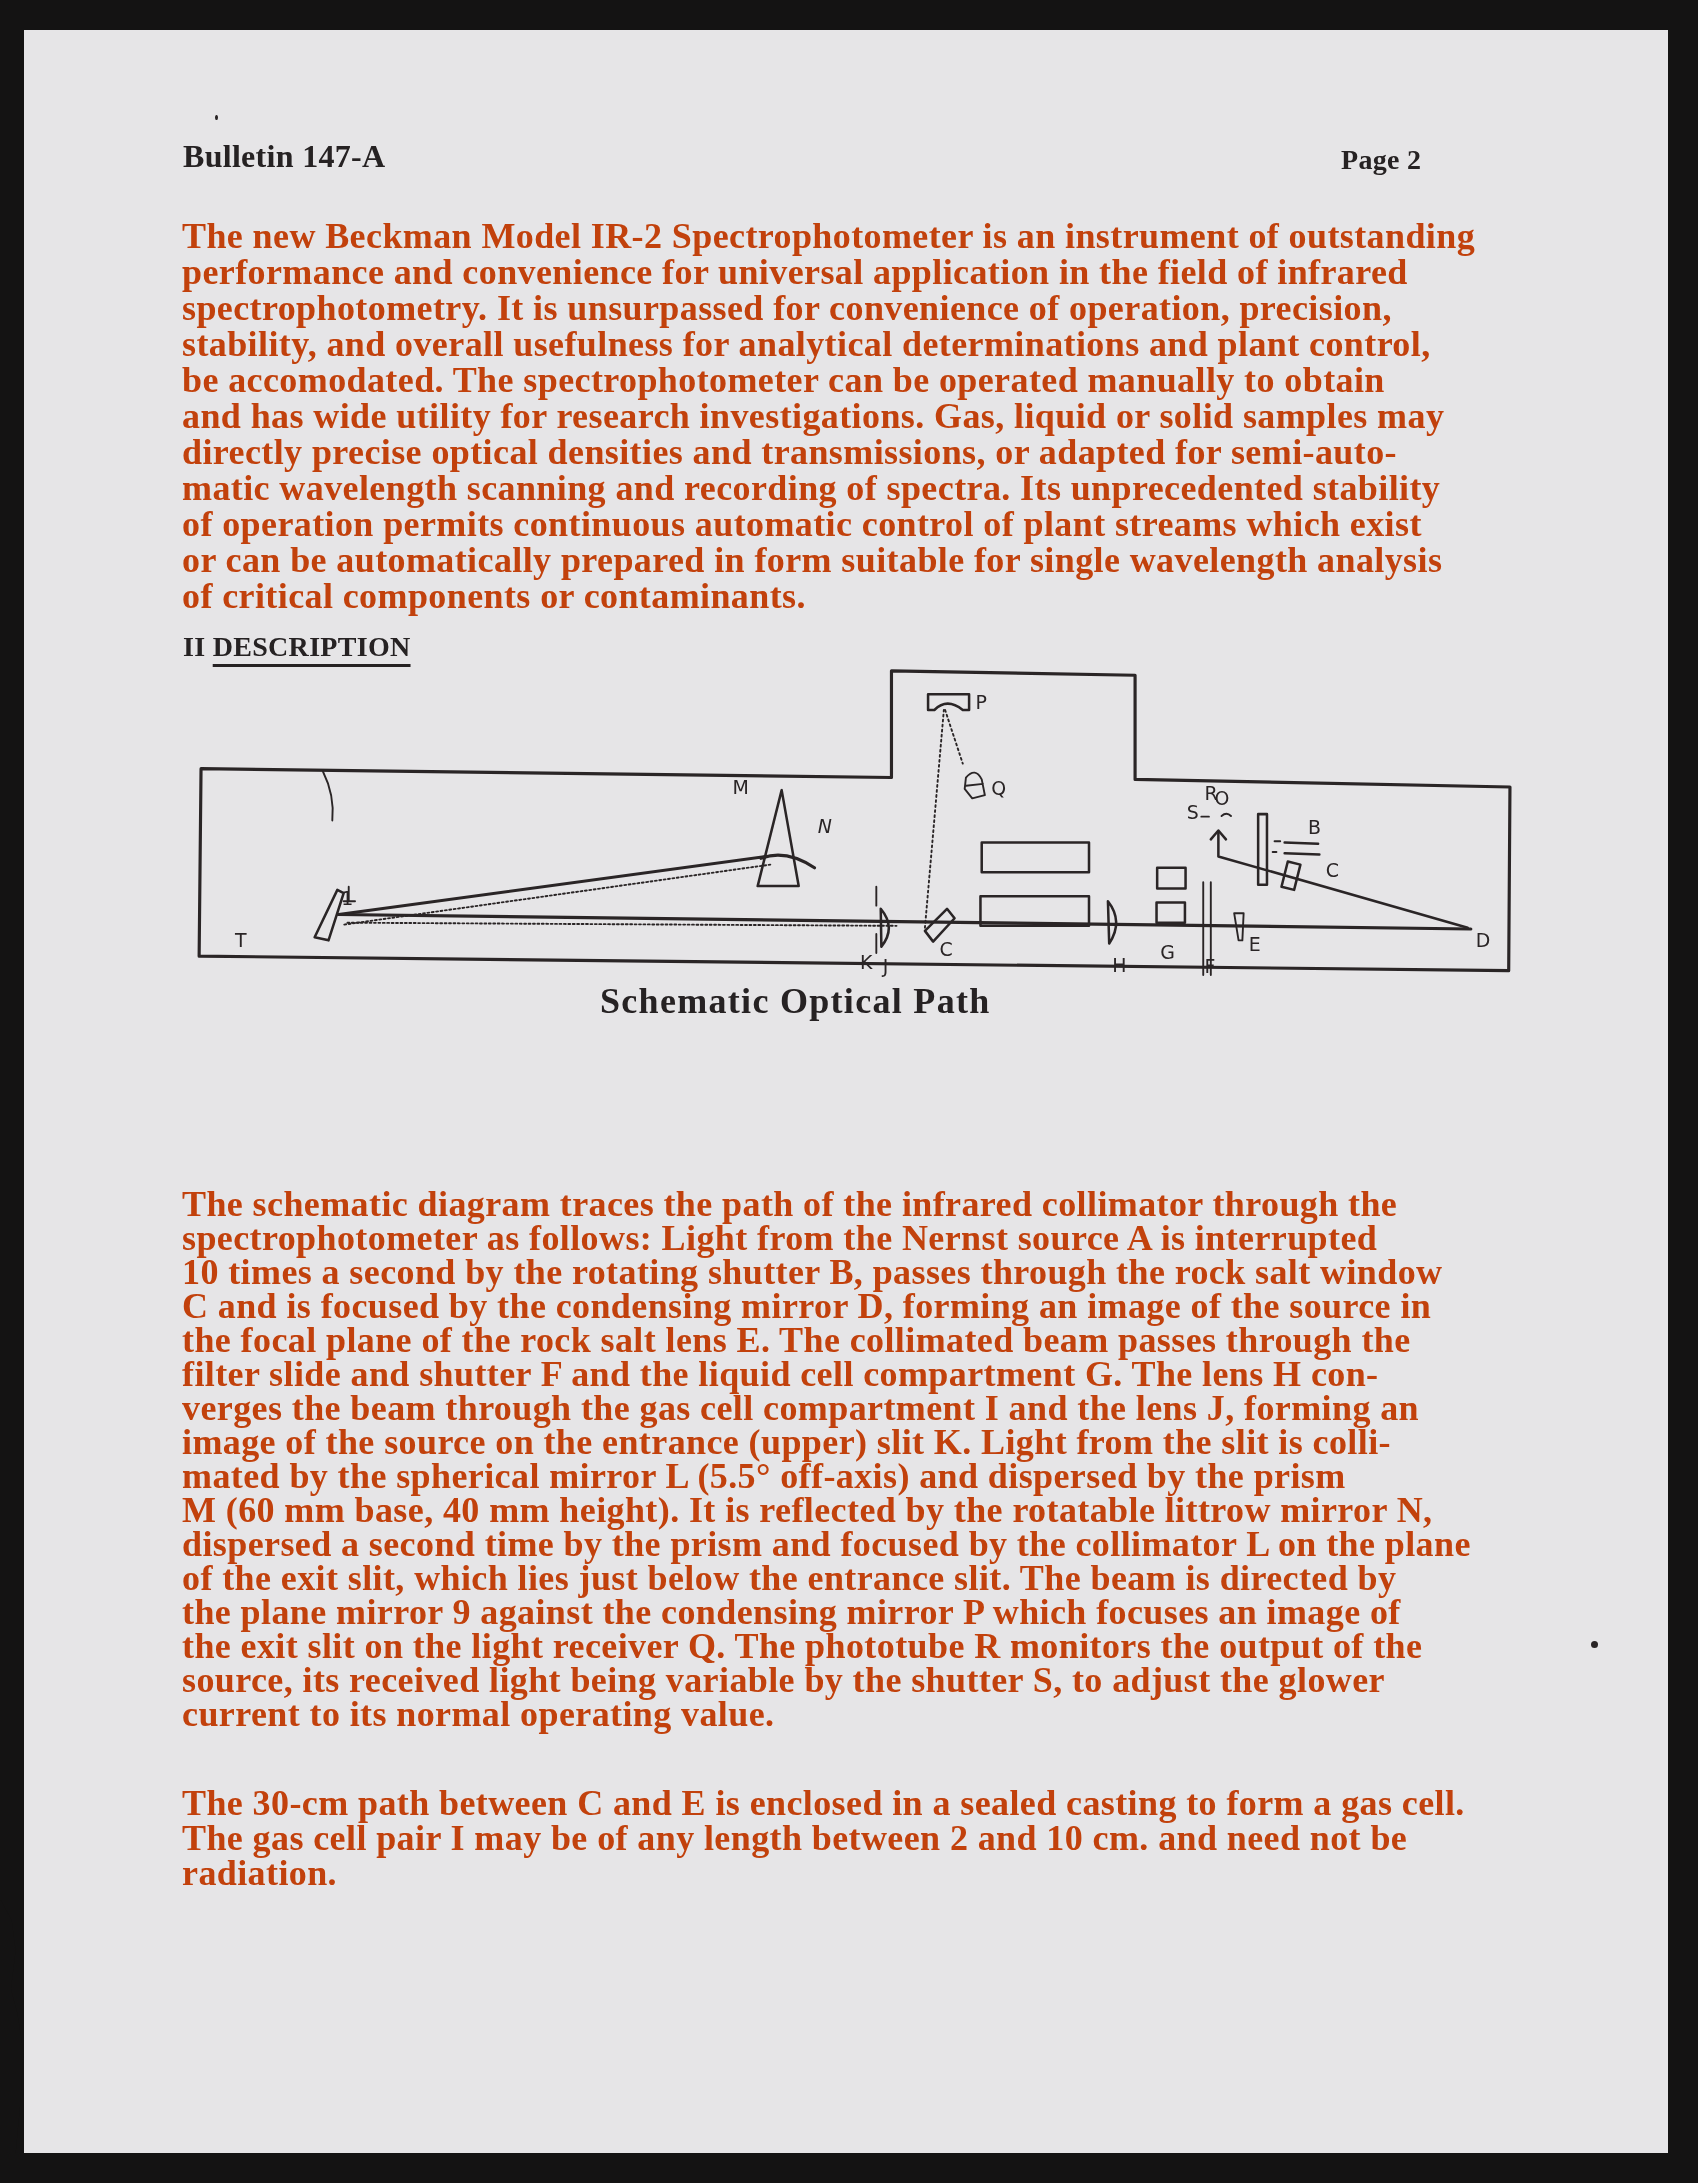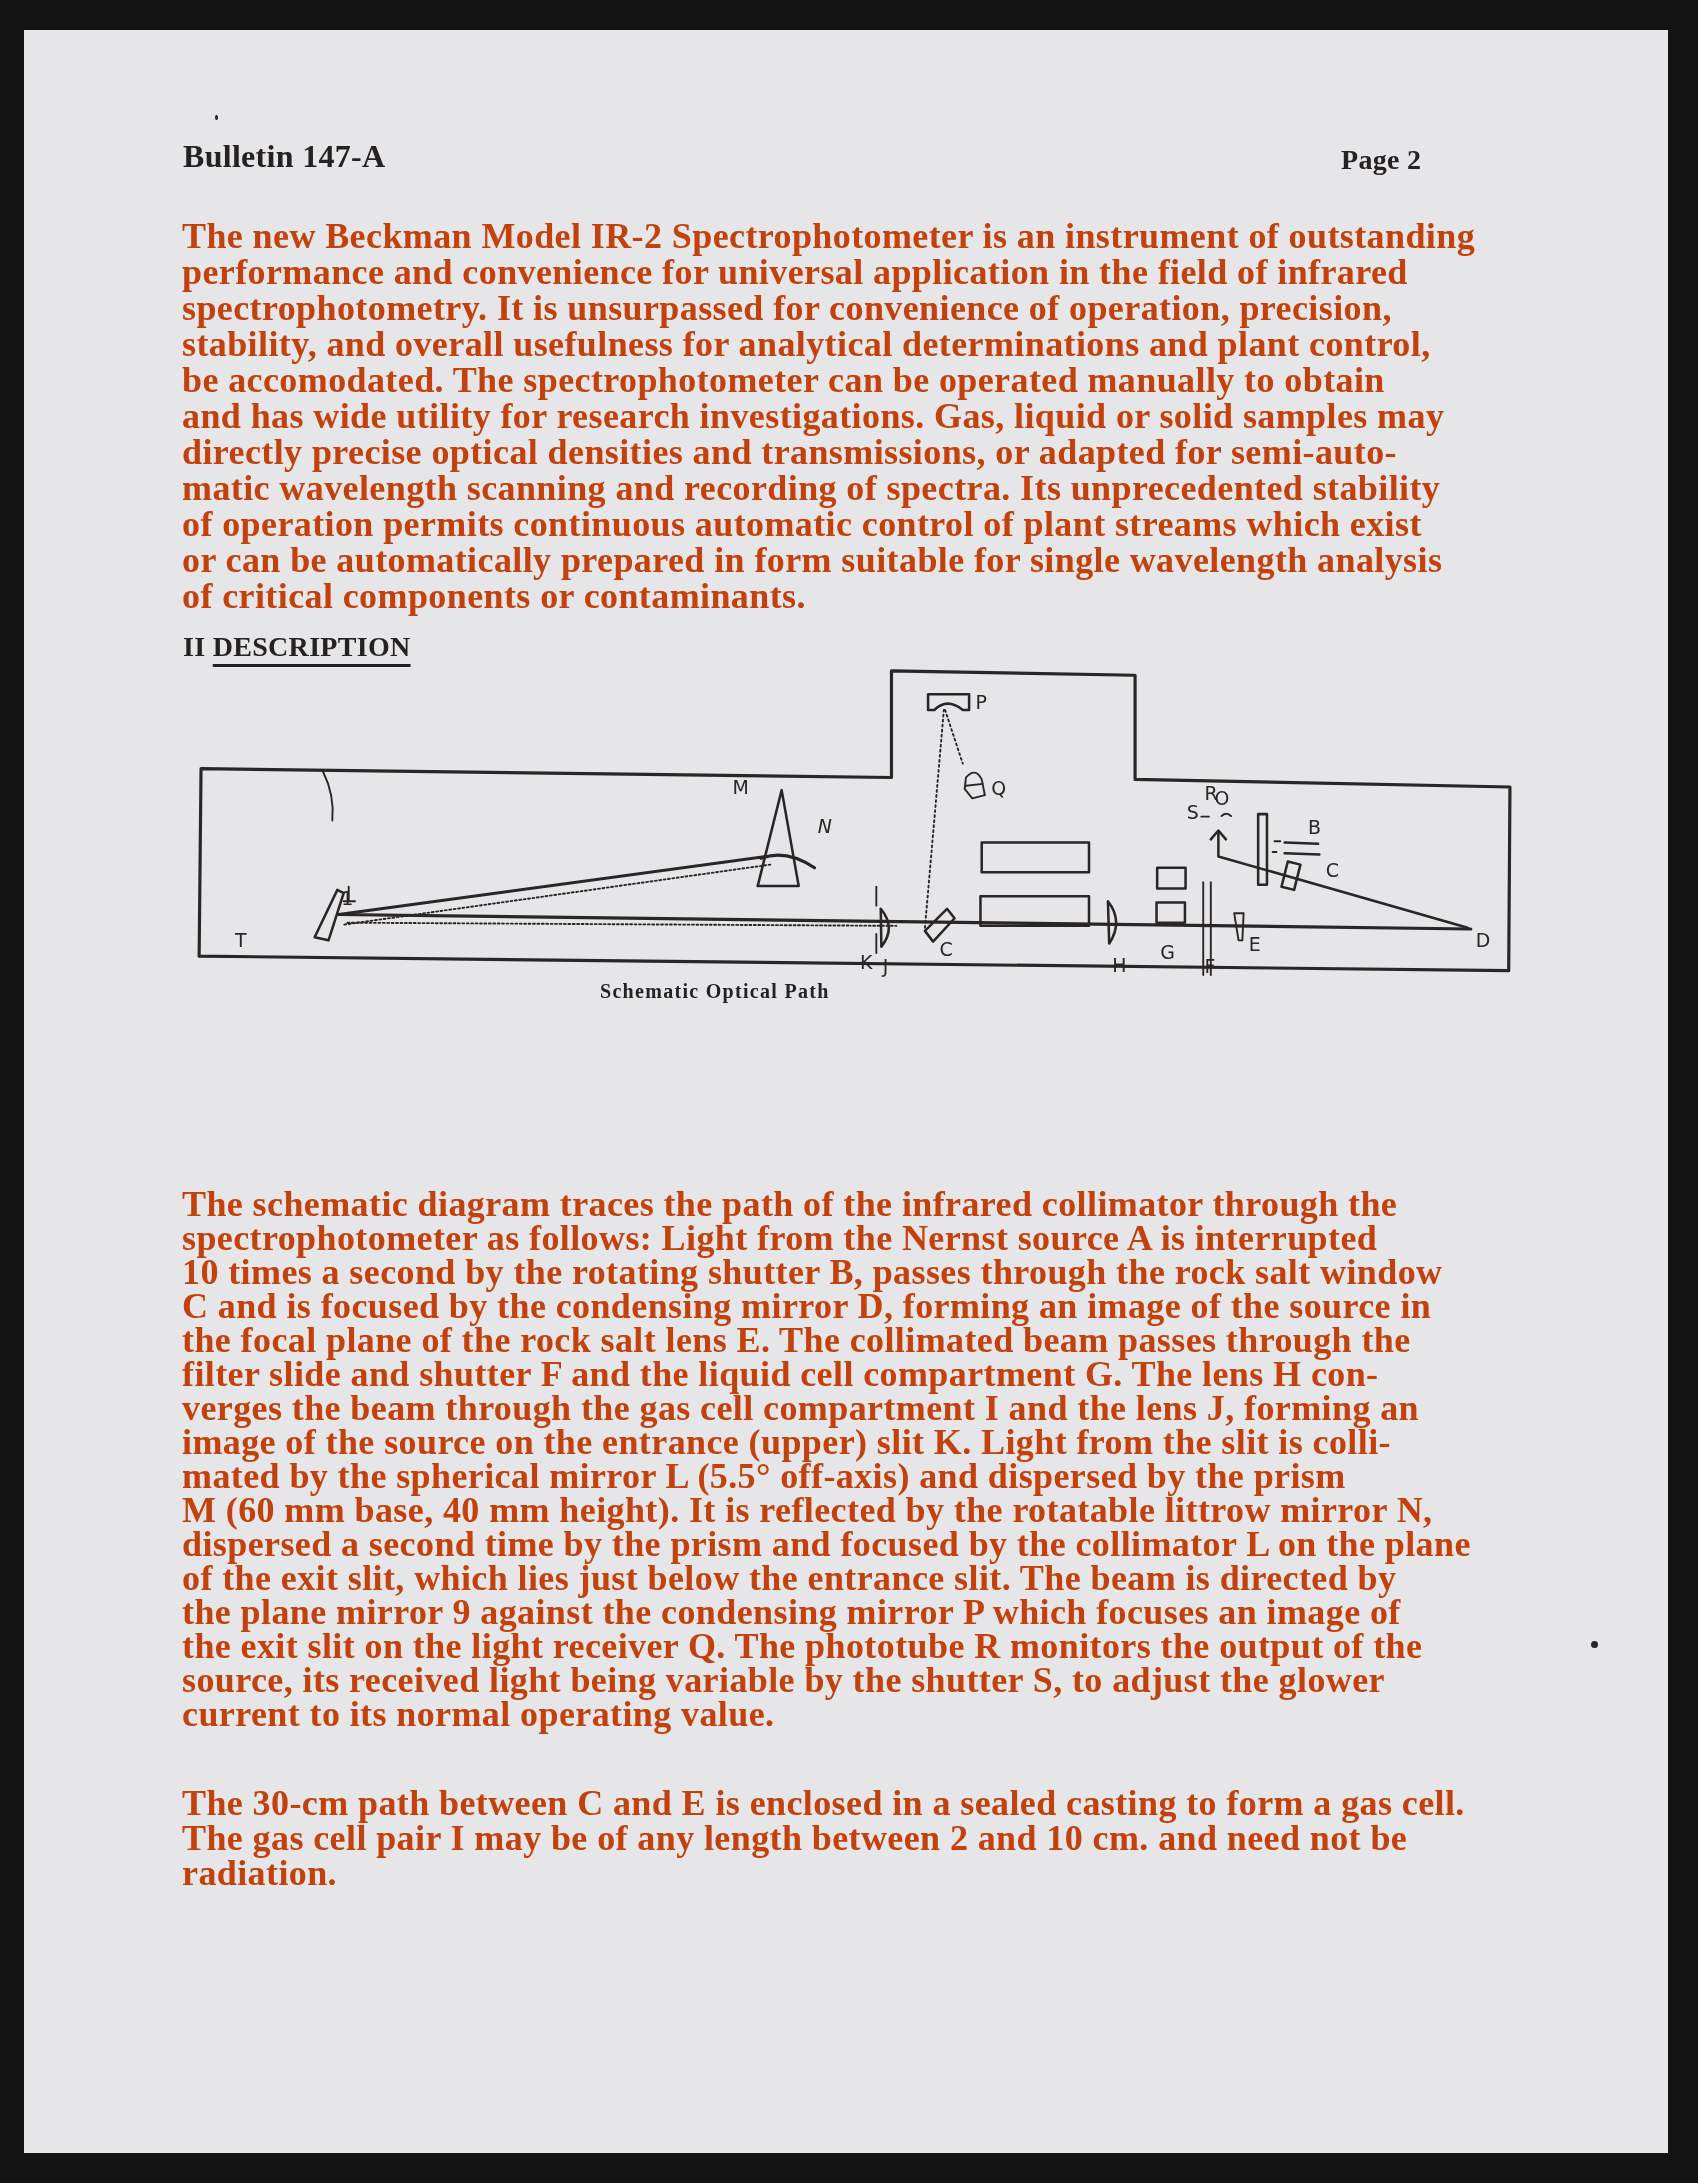--- a/index.html
+++ b/index.html
@@ -47,21 +47,21 @@
   .para2 { top: 1187px; }
   .para2 .line { line-height: 34px; }
   .para3 { top: 1786px; }
   .para3 .line { line-height: 35px; }
   .section-heading { left: 183px; top: 631px; font-size: 28px; }
   .section-heading .underlined {
     text-decoration: underline;
     text-decoration-thickness: 2.5px;
     text-underline-offset: 7.6px;
   }
-  .caption { left: 600px; top: 980px; font-size: 20px; letter-spacing: 1.3px; }
+  .caption { left: 600px; top: 980px; font-size: 36px; letter-spacing: 1.3px; }
   .diagram { position: absolute; left: 0; top: 0; width: 1699px; height: 2183px; pointer-events: none; }
   .diagram text {
     font-family: "DejaVu Sans", sans-serif;
     font-size: 30px;
     fill: #2a2526;
   }
   .speck { position: absolute; background: #2a2526; border-radius: 50%; }
 </style>
 </head>
 <body>

